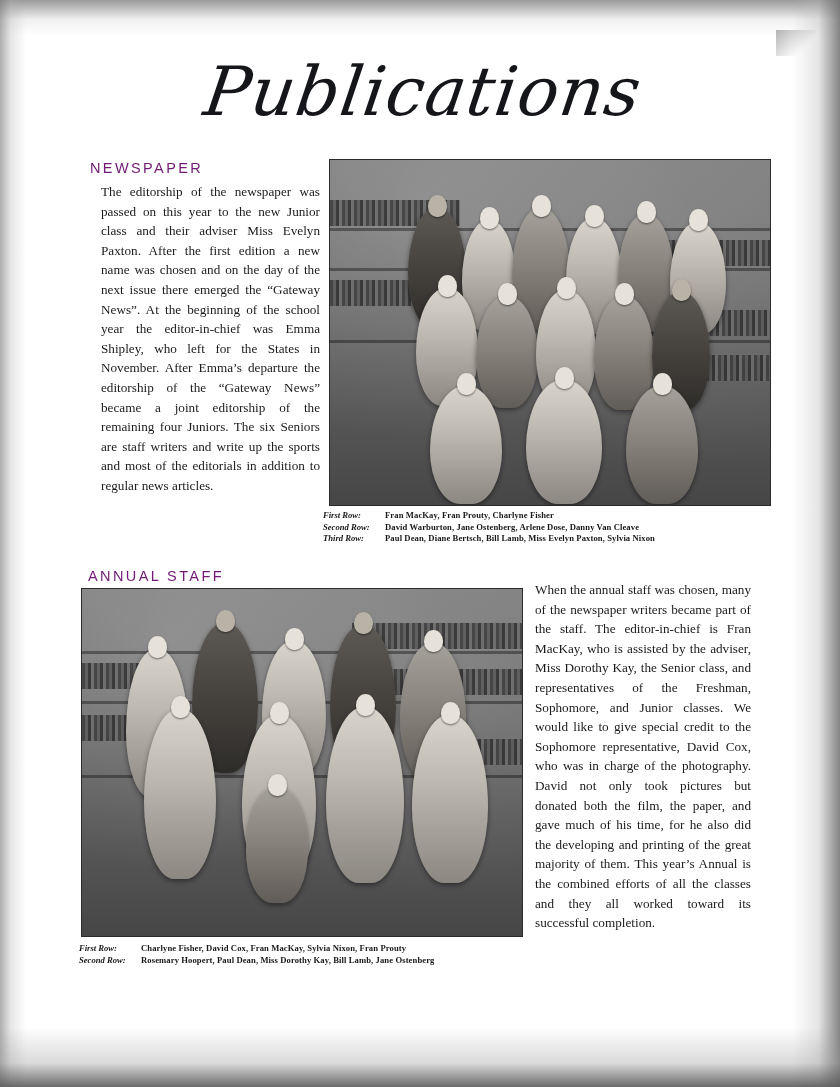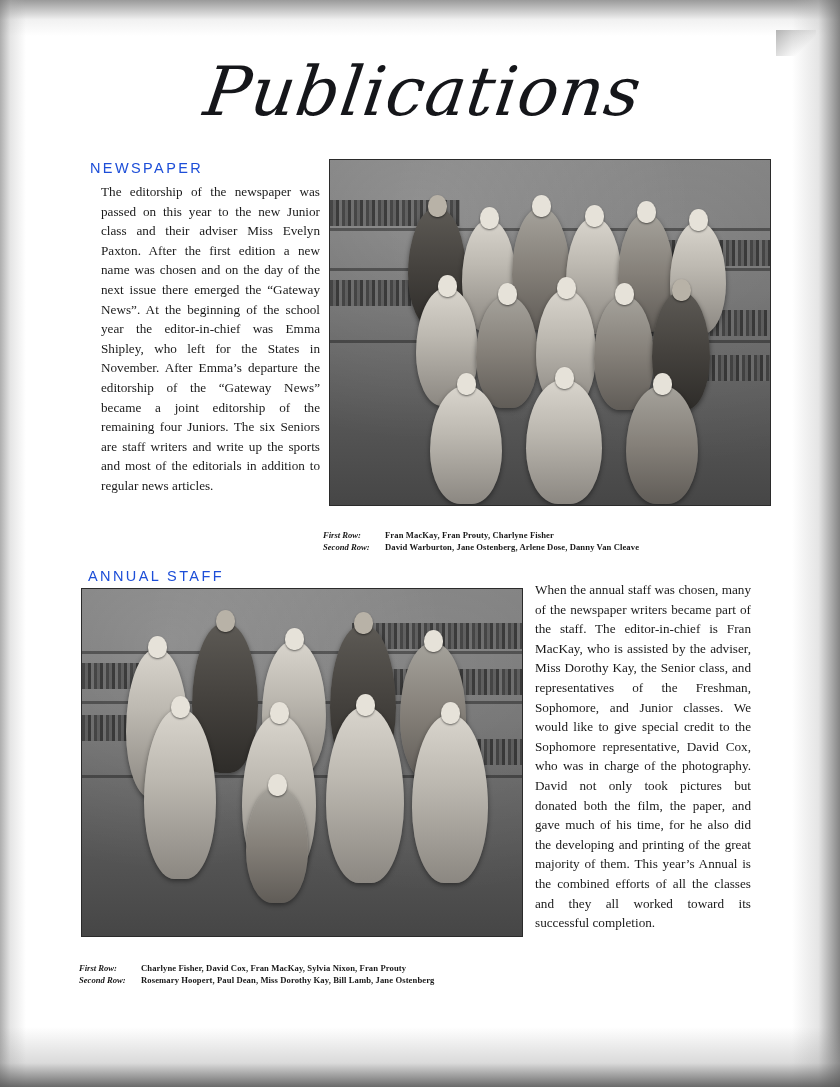--- a/index.html
+++ b/index.html
@@ -73,21 +73,21 @@
     line-height: 1;
     transform: skewX(-8deg);
   }
 
   
   .sec-head {
     position: absolute;
     font-family: "Liberation Sans", sans-serif;
     font-size: 14.5px;
     letter-spacing: 2.4px;
-    color: #1d4ed8;
+    color: #701a75;
   }
   #newspaper-heading { left: 90px; top: 160px; }
   #annual-heading { left: 88px; top: 568px; }
 
   
   .col-text {
     position: absolute;
     font-family: "Liberation Serif", serif;
     font-size: 13.2px;
     line-height: 19.6px;
@@ -158,21 +158,20 @@
   }
   .head.dk { background: #b8b2a7; }
 
   
   .caption {
     position: absolute;
     font-family: "Liberation Serif", serif;
     font-size: 8.6px;
     color: #171717;
     line-height: 11.6px;
-    margin-top: 20px;
   }
   .caption .row { display: flex; }
   .caption .lbl {
     font-style: italic;
     font-weight: 700;
     width: 62px;
     flex: 0 0 62px;
     white-space: nowrap;
   }
   .caption .names {
@@ -252,20 +251,24 @@
 
   <div class="caption" id="newspaper-caption">
     <div class="row">
       <span class="lbl">First Row:</span>
       <span class="names">Fran MacKay, Fran Prouty, Charlyne Fisher</span>
     </div>
     <div class="row">
       <span class="lbl">Second Row:</span>
       <span class="names">David Warburton, Jane Ostenberg, Arlene Dose, Danny Van Cleave</span>
     </div>
+    <div class="row">
+      <span class="lbl">Third Row:</span>
+      <span class="names">Paul Dean, Diane Bertsch, Bill Lamb, Miss Evelyn Paxton, Sylvia Nixon</span>
+    </div>
   </div>
 
   <div class="sec-head" id="annual-heading">ANNUAL STAFF</div>
   <div class="col-text" id="annual-body">When the annual staff was chosen, many of the newspaper writers became part of the staff. The editor-in-chief is Fran MacKay, who is assisted by the adviser, Miss Dorothy Kay, the Senior class, and representatives of the Freshman, Sophomore, and Junior classes. We would like to give special credit to the Sophomore representative, David Cox, who was in charge of the photography. David not only took pictures but donated both the film, the paper, and gave much of his time, for he also did the developing and printing of the great majority of them. This year’s Annual is the combined efforts of all the classes and they all worked toward its successful completion.</div>
 
   <div class="photo" id="annual-photo">
     <div class="bg"></div>
     <div class="books" style="left:270px; top:34px;  width:170px;"></div>
     <div class="shelf" style="top:62px;"></div>
     <div class="books" style="left:0;   top:74px;  width:90px;"></div>

